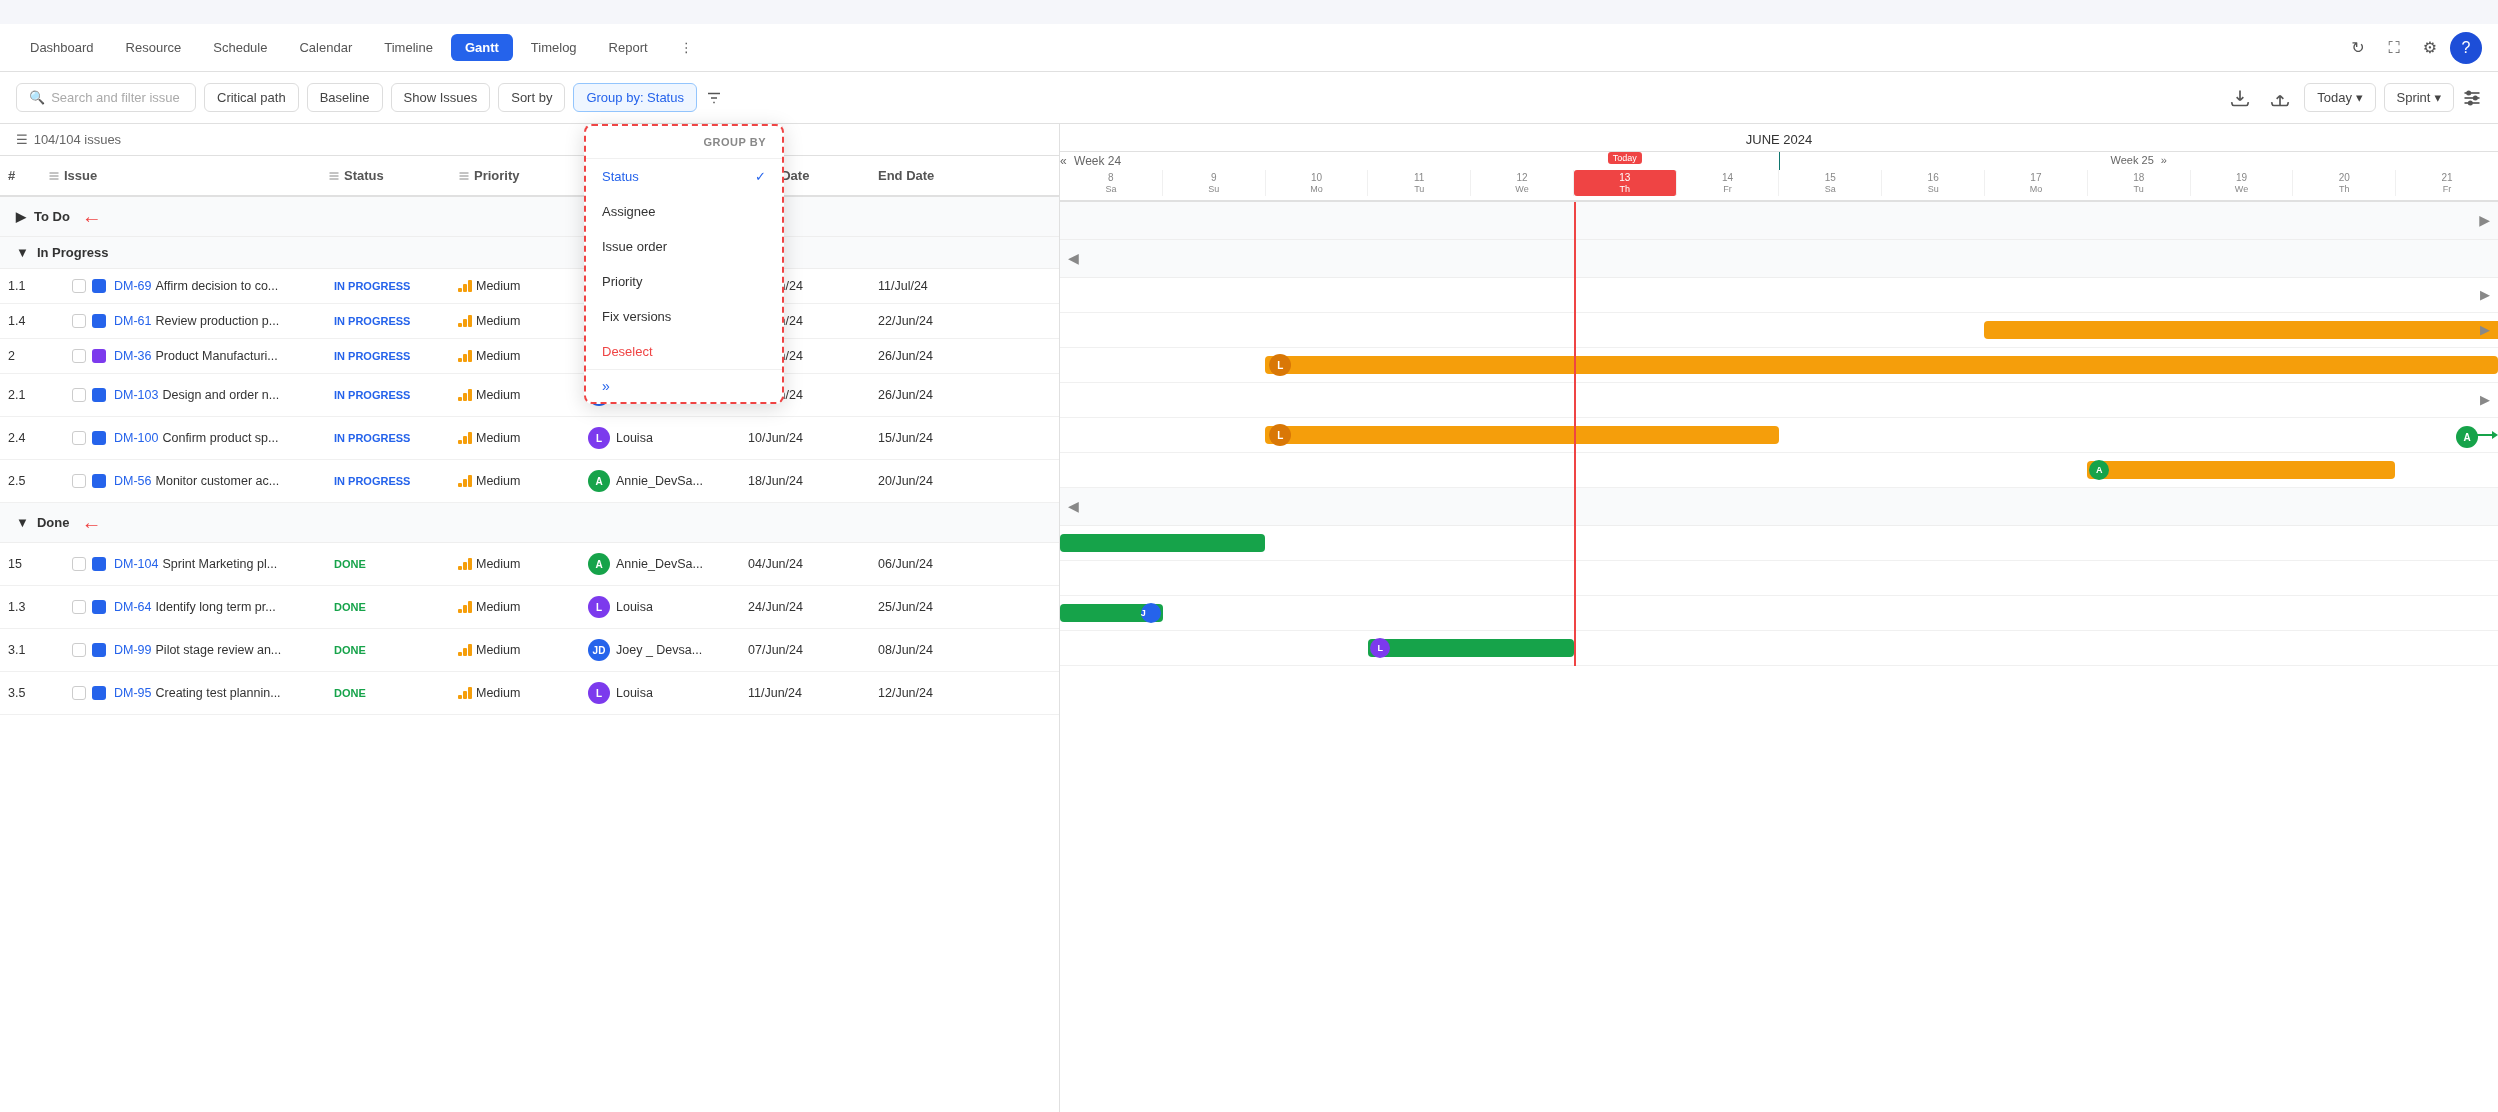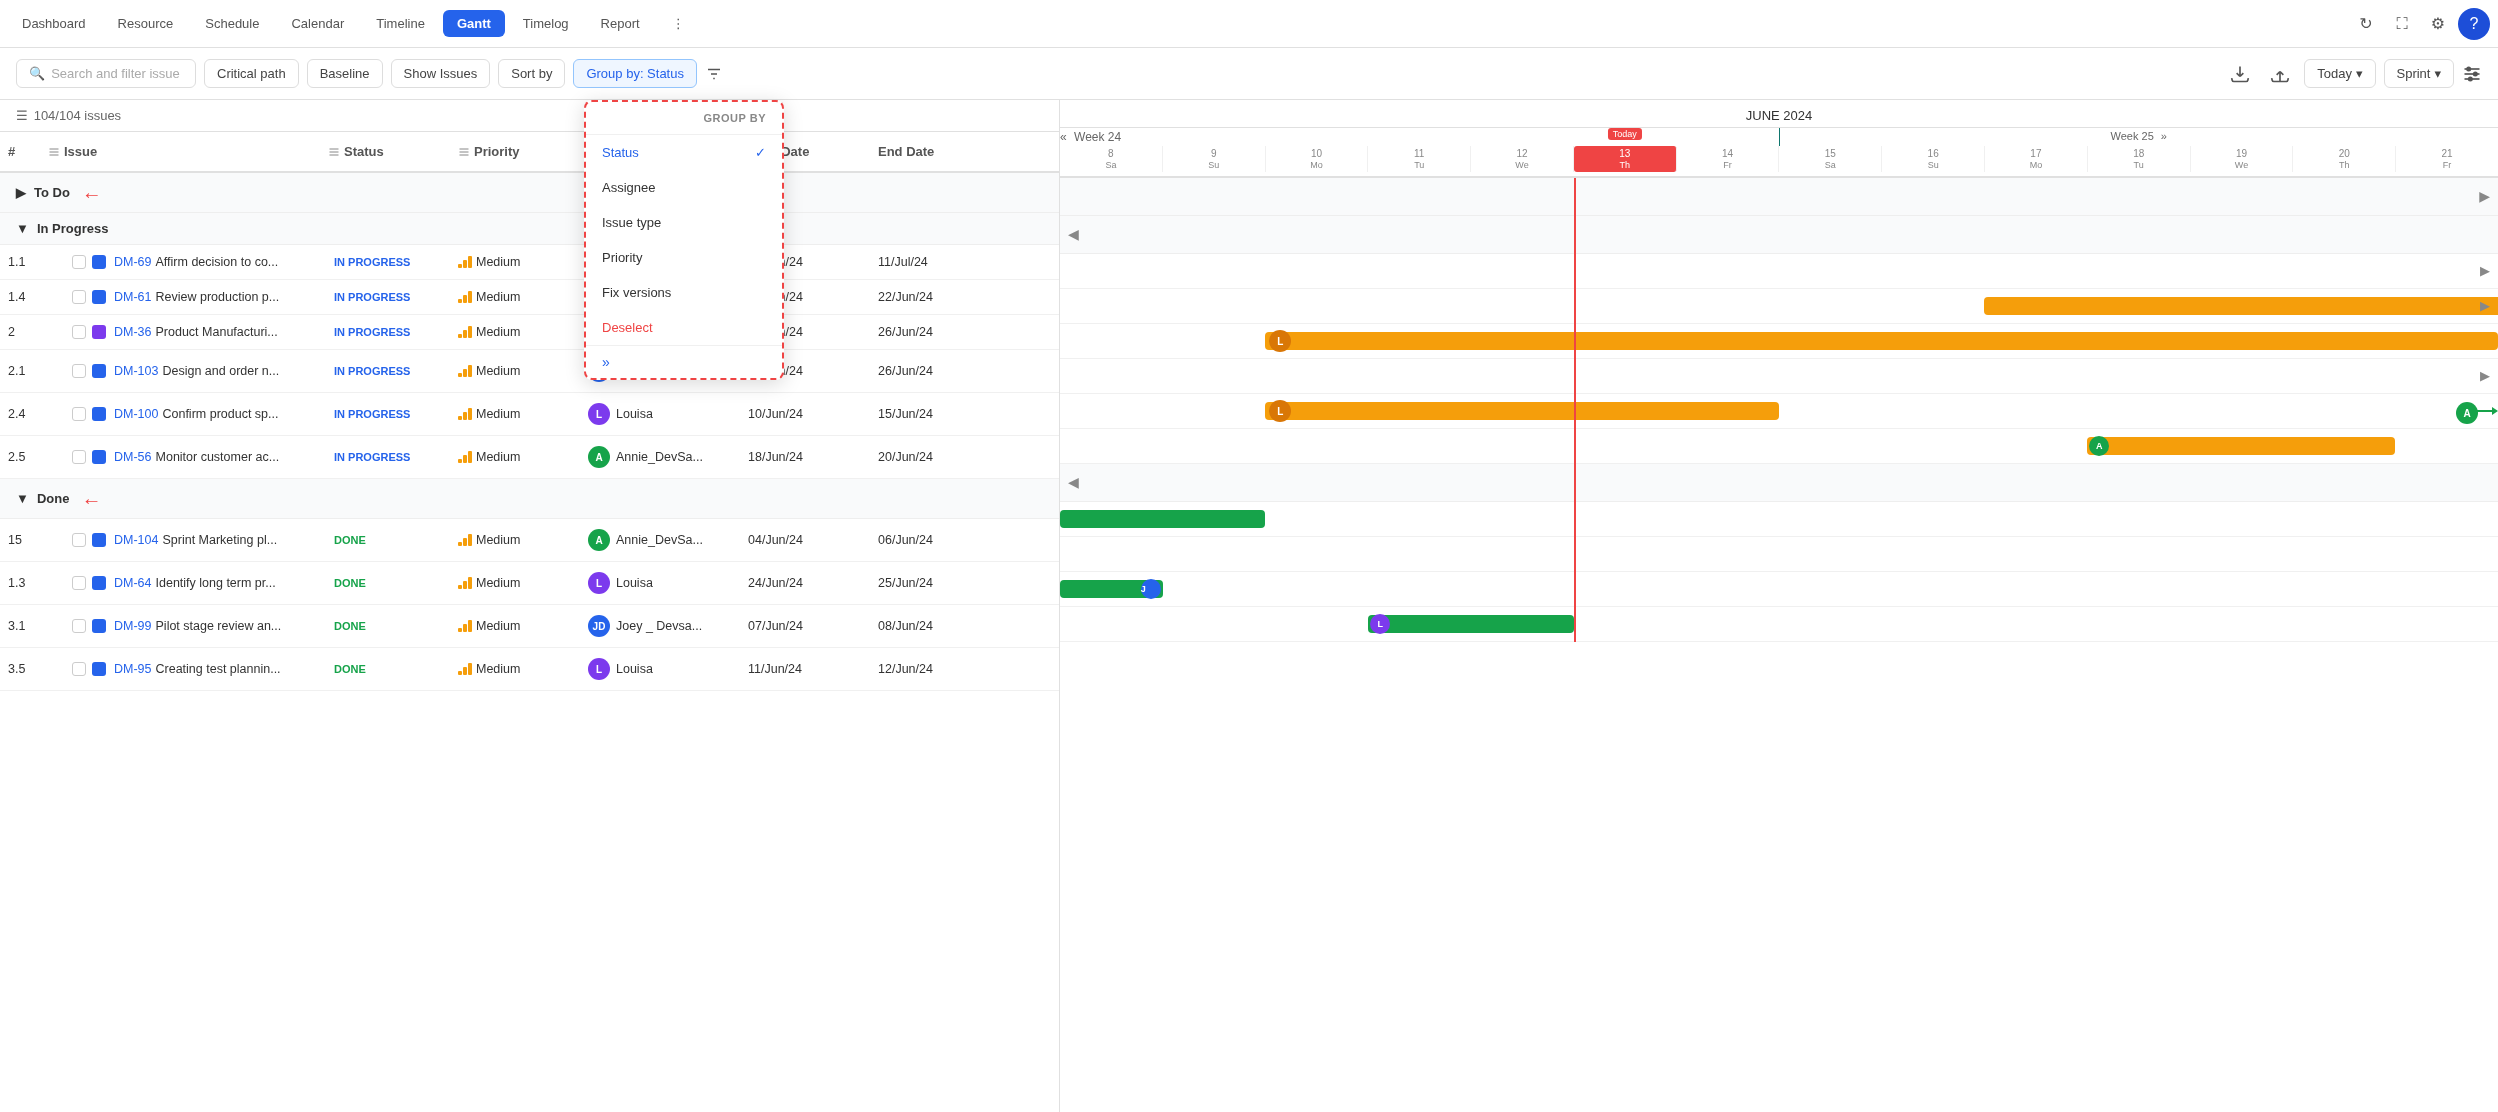--- a/index.html
+++ b/index.html
@@ -1,19 +1,19 @@
 <!DOCTYPE html>
 <html><head>
   <meta charset="utf-8">
   <style>
     * { box-sizing: border-box; margin: 0; padding: 0; }
     body { font-family: -apple-system, BlinkMacSystemFont, 'Segoe UI', sans-serif; font-size: 13px; background: #f5f6fa; color: #333; overflow: hidden; }
 
     
-    .top-nav { display: flex; align-items: center; background: #fff; border-bottom: 1px solid #e0e0e0; padding: 0 8px; height: 48px; gap: 4px; }
+    .top-nav { display: flex; align-items: center; background: #fff; border-bottom: 1px solid #e0e0e0; padding: 0 16px; height: 48px; gap: 4px; margin-top: 24px; }
     .nav-item { padding: 6px 14px; border-radius: 6px; cursor: pointer; font-size: 13px; color: #555; white-space: nowrap; }
     .nav-item.active { background: #2563eb; color: #fff; font-weight: 600; }
     .nav-spacer { flex: 1; }
     .nav-icon { width: 32px; height: 32px; display: flex; align-items: center; justify-content: center; border-radius: 50%; cursor: pointer; color: #555; font-size: 16px; }
     .nav-icon.help { background: #1d4ed8; color: #fff; }
 
     
     .toolbar { display: flex; align-items: center; background: #fff; border-bottom: 1px solid #e0e0e0; padding: 8px 16px; gap: 8px; height: 52px; position: relative; }
     .toolbar-btn { display: flex; align-items: center; gap: 6px; padding: 6px 12px; border: 1px solid #ddd; border-radius: 6px; cursor: pointer; font-size: 13px; color: #444; background: #fff; white-space: nowrap; }
     .toolbar-btn.active { background: #eff6ff; border-color: #93c5fd; color: #2563eb; }
@@ -120,21 +120,21 @@
   <div class="dropdown-overlay">
     <div class="dropdown-header">GROUP BY</div>
     <div class="dropdown-item selected">
       <span>Status</span>
       <span>✓</span>
     </div>
     <div class="dropdown-item">
       <span>Assignee</span>
     </div>
     <div class="dropdown-item">
-      <span>Issue type</span>
+      <span>Issue order</span>
     </div>
     <div class="dropdown-item">
       <span>Priority</span>
     </div>
     <div class="dropdown-item">
       <span>Fix versions</span>
     </div>
     <div class="dropdown-item deselect">
       <span>Deselect</span>
     </div>

